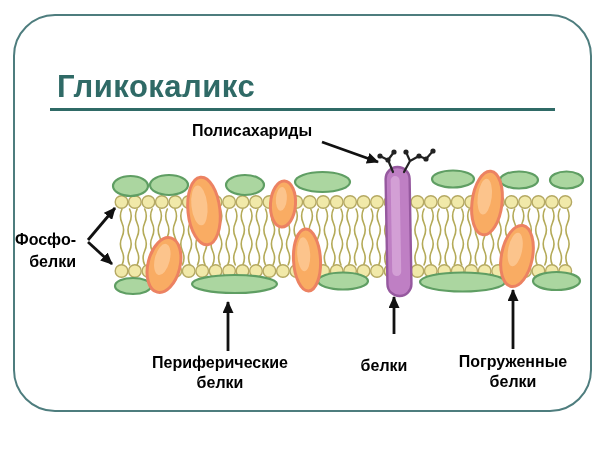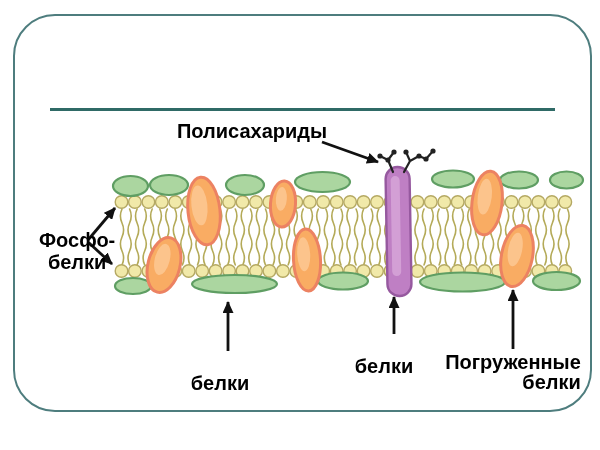--- a/index.html
+++ b/index.html
@@ -36,46 +36,47 @@
     font-size:31px;font-weight:bold;letter-spacing:.5px;
     color:var(--title-teal);line-height:1.1;
   }
   .title-rule{
     position:absolute;left:50px;top:108px;width:505px;height:3px;
     background:var(--title-teal);
   }
   .diagram{position:absolute;left:0;top:0;}
   .lbl{
     position:absolute;color:var(--label-text);
-    font-size:20px;font-weight:bold;line-height:20px;white-space:nowrap;
+    font-size:16px;font-weight:bold;line-height:20px;white-space:nowrap;
   }
   .centered{transform:translateX(-50%);text-align:center;}
   .lbl-poly{left:252px;top:121px;}
-  .lbl-phospho{left:15px;top:229px;line-height:22px;text-align:center;padding-left:24px;}
+  .lbl-phospho{left:15px;top:229px;line-height:22px;text-align:right;}
   .lbl-peripheral{left:220px;top:353px;}
   .lbl-transmembrane{left:384px;top:336px;}
-  .lbl-embedded{left:513px;top:352px;text-align:right;}
+  .lbl-embedded{left:513px;top:352px;}
   #tails path{fill:none;stroke:var(--tail-stroke);stroke-width:1.6;stroke-linecap:round;}
   #heads-top circle,#heads-bottom circle{fill:var(--head-fill);stroke:var(--head-stroke);stroke-width:1.4;}
   .green{fill:var(--membrane-green-fill);stroke:var(--membrane-green-stroke);stroke-width:2.2;}
   .orange{fill:var(--orange-fill);stroke:var(--orange-stroke);stroke-width:3;}
   .ohl{fill:var(--orange-highlight);opacity:.85;}
   .purple{fill:var(--purple-fill);stroke:var(--purple-stroke);stroke-width:2.4;}
   .phl{fill:var(--purple-highlight);opacity:.8;}
   .arrow{stroke:var(--arrow-black);stroke-width:2.8;fill:none;}
   .poly{stroke:#222;stroke-width:2.2;fill:none;stroke-linecap:round;stroke-linejoin:round;}
   .polydot{fill:#222;}
 </style>
 </head>
 <body>
 
 <div class="slide">
 
   <div class="frame"></div>
 
+  <h1 class="title">Гликокаликс</h1>
   <div class="title-rule"></div>
 
   <svg class="diagram" width="600" height="450" viewBox="0 0 600 450" xmlns="http://www.w3.org/2000/svg">
     <defs>
       <marker id="ah" markerUnits="userSpaceOnUse" markerWidth="14" markerHeight="11" refX="11" refY="5.5" orient="auto">
         <path d="M0,0 L12,5.5 L0,11 Z" style="fill:var(--arrow-black,#111)"></path>
       </marker>
     </defs>
 
     <g id="tails">
@@ -274,21 +275,21 @@
   </svg>
 
   <div class="lbl lbl-poly centered">Полисахариды</div>
 
   <div class="lbl lbl-phospho">
     <span>Фосфо-</span><br>
     <span>белки</span>
   </div>
 
   <div class="lbl lbl-peripheral centered">
-    <br>
+    <span>Периферические</span><br>
     <span>белки</span>
   </div>
 
   <div class="lbl lbl-transmembrane centered">
     <br>
     <span>белки</span>
   </div>
 
   <div class="lbl lbl-embedded centered">
     <span>Погруженные</span><br>

